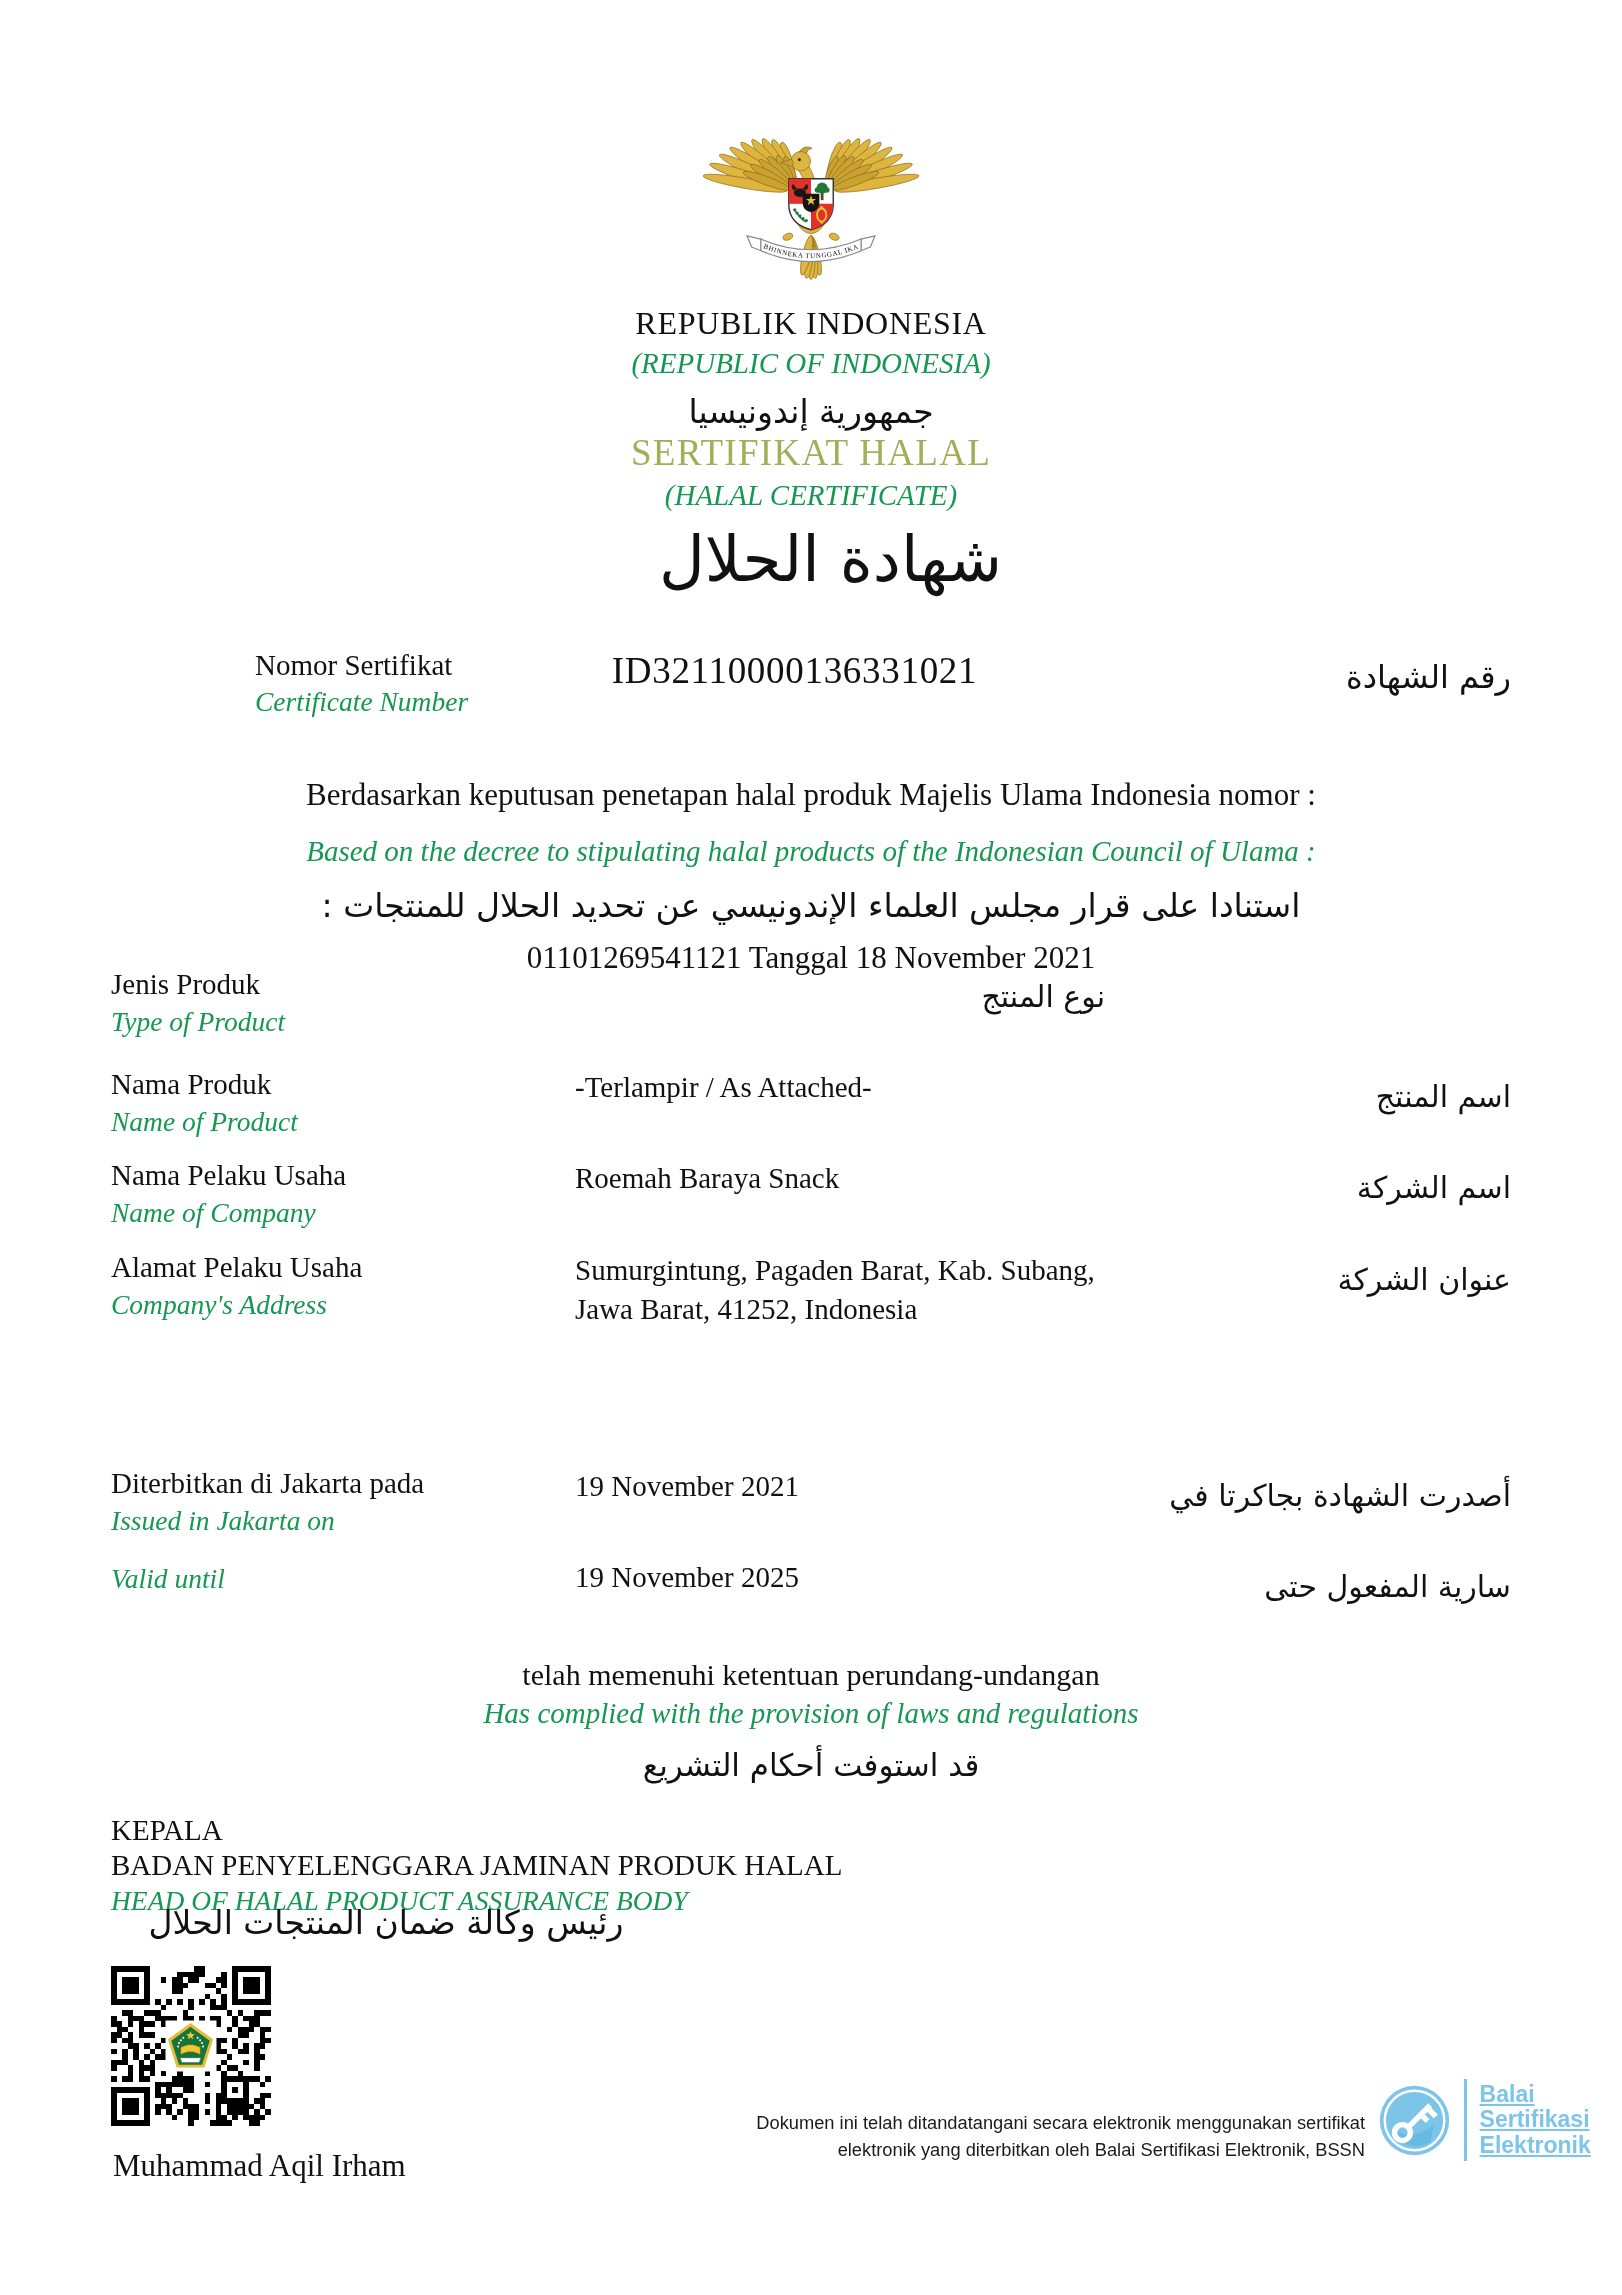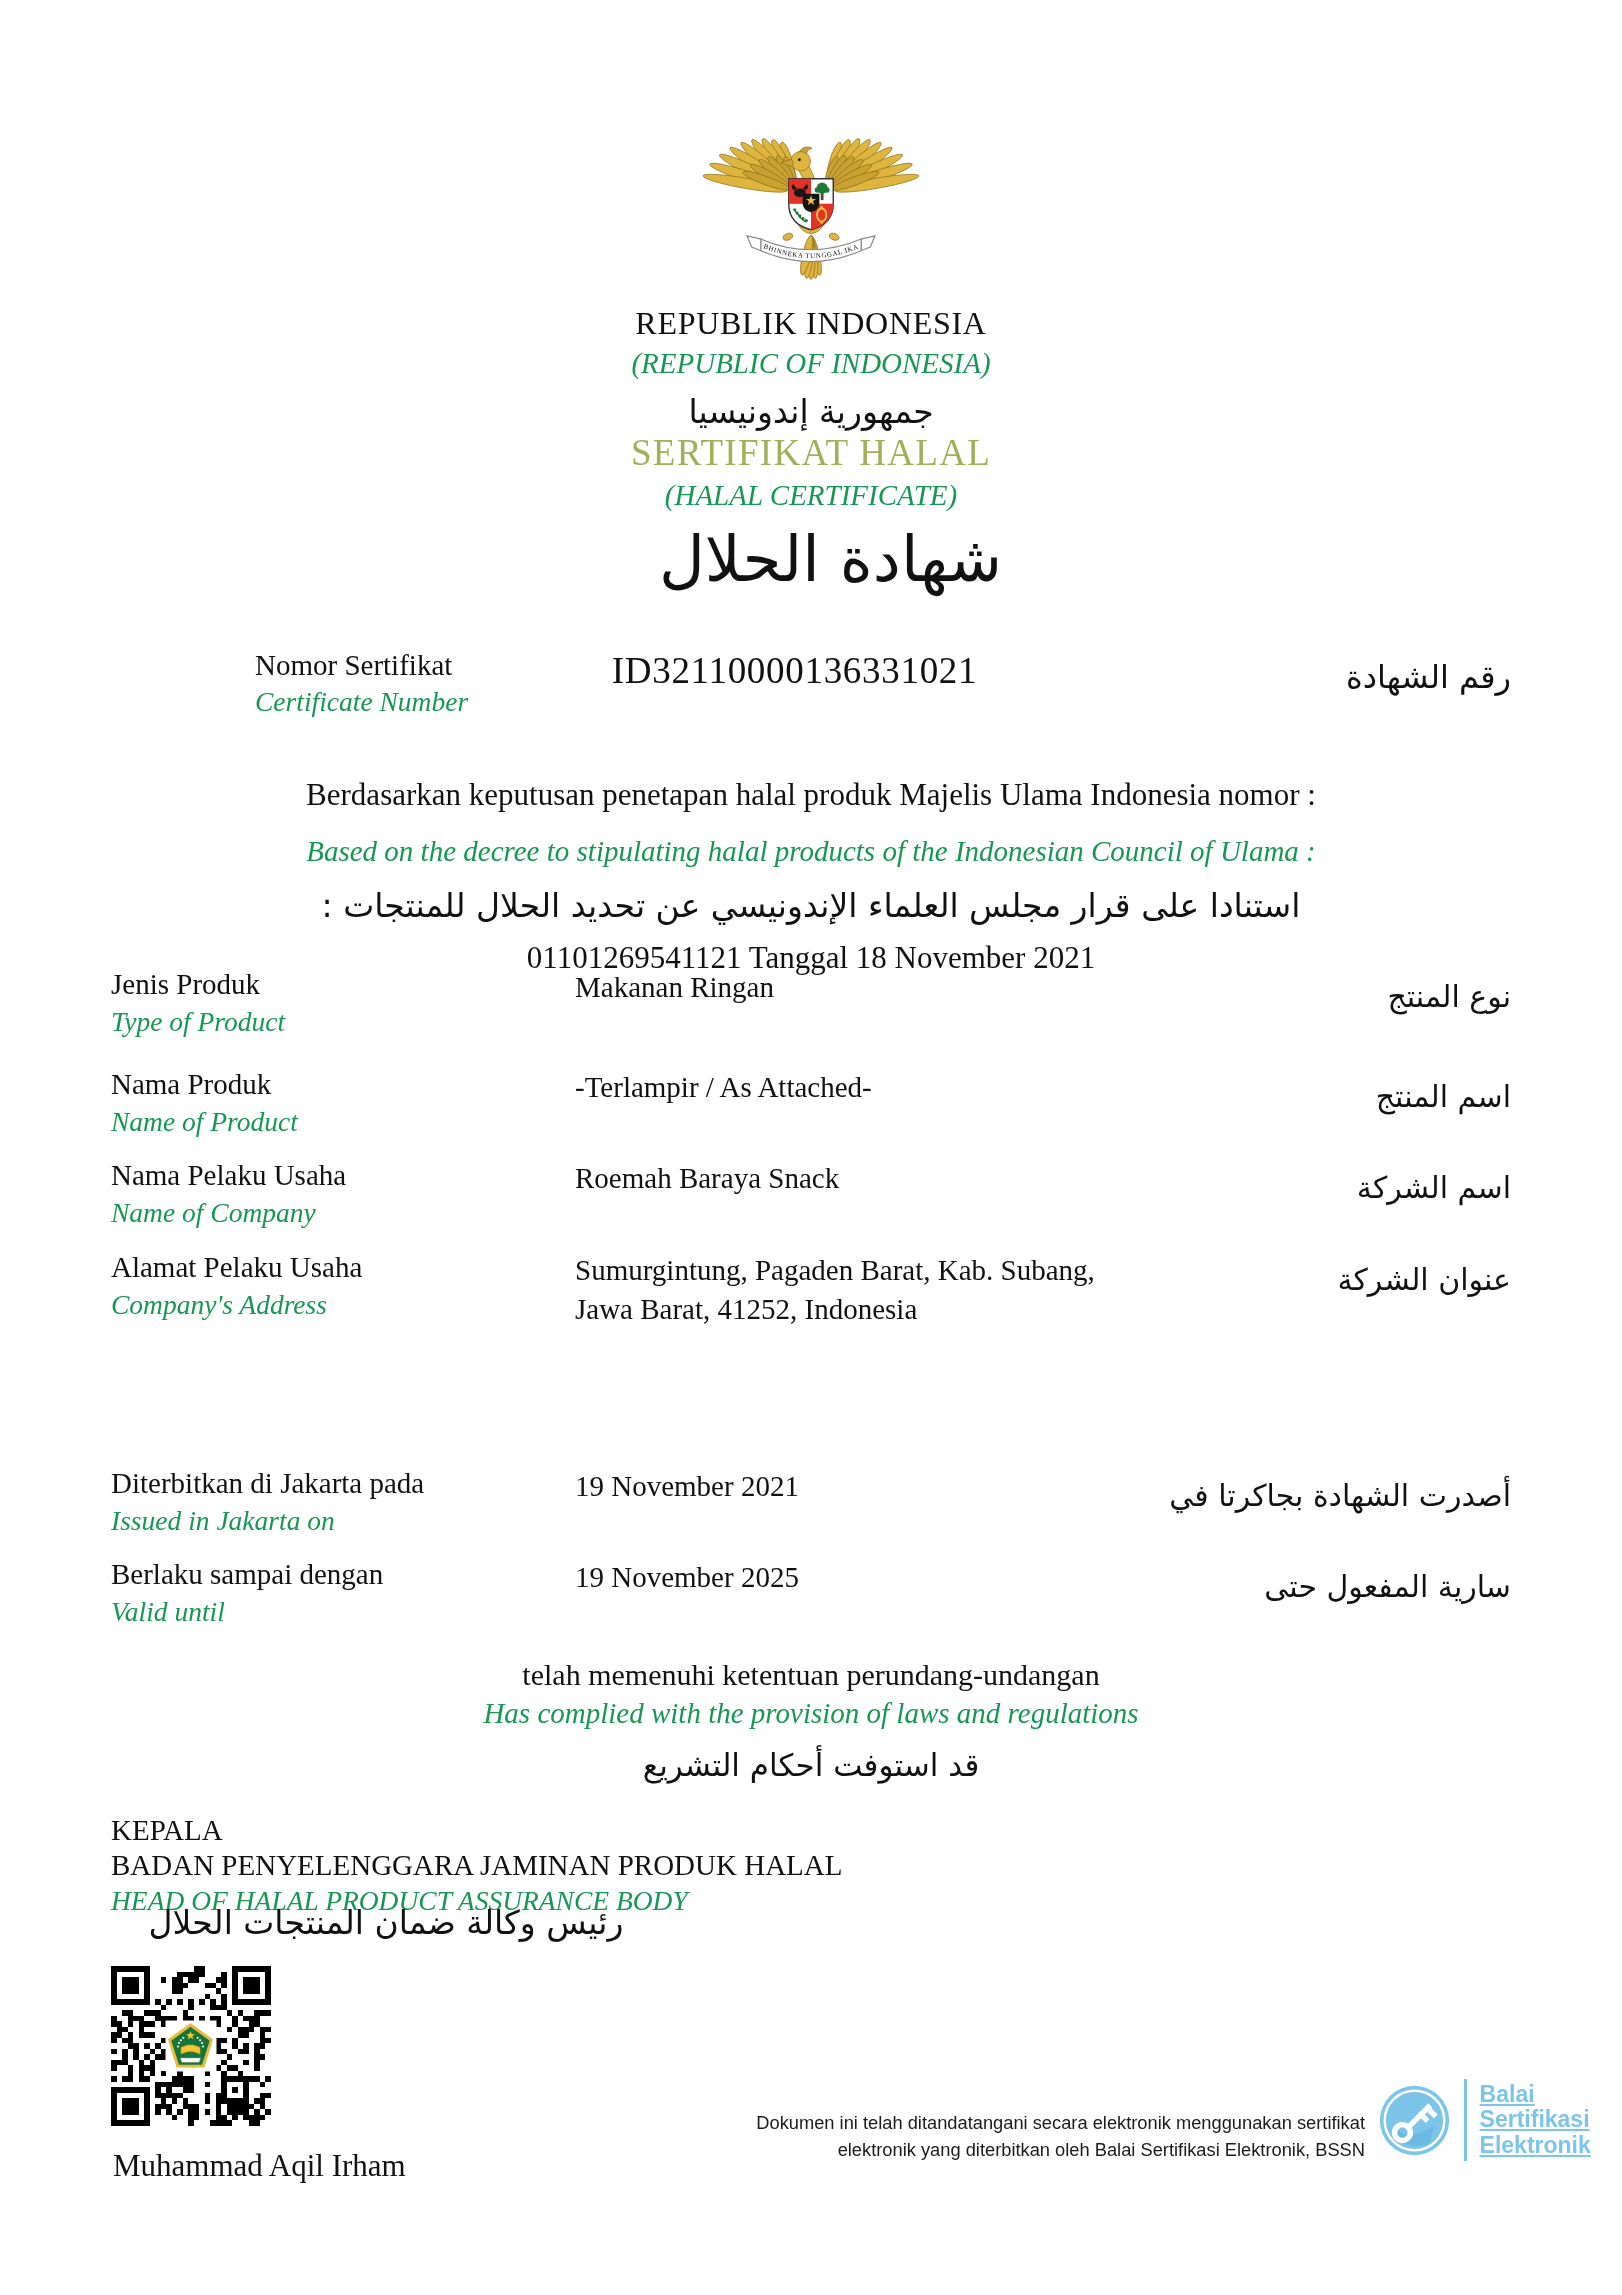--- a/index.html
+++ b/index.html
@@ -208,21 +208,20 @@
     <div class="d2 green-i">Based on the decree to stipulating halal products of the Indonesian Council of Ulama :</div>
     <div class="dar ar">استنادا على قرار مجلس العلماء الإندونيسي عن تحديد الحلال للمنتجات :</div>
     <div class="dnum">01101269541121 Tanggal 18 November 2021</div>
   </div>
 
   <div class="frow r1">
     <div>
       <div class="lbl-id">Jenis Produk</div>
       <div class="lbl-en green-i">Type of Product</div>
     </div>
-    <div class="fval">Makanan Ringan</div>
     <div class="far ar">نوع المنتج</div>
   </div>
 
   <div class="frow r2">
     <div>
       <div class="lbl-id">Nama Produk</div>
       <div class="lbl-en green-i">Name of Product</div>
     </div>
     <div class="fval">-Terlampir / As Attached-</div>
     <div class="far ar">اسم المنتج</div>
@@ -253,21 +252,20 @@
     <div>
       <div class="lbl-id">Diterbitkan di Jakarta pada</div>
       <div class="lbl-en green-i">Issued in Jakarta  on</div>
     </div>
     <div class="fval">19 November 2021</div>
     <div class="far ar">أصدرت الشهادة بجاكرتا في</div>
   </div>
 
   <div class="frow r6">
     <div>
-      <div class="lbl-id">Berlaku sampai dengan</div>
       <div class="lbl-en green-i">Valid until</div>
     </div>
     <div class="fval">19 November 2025</div>
     <div class="far ar">سارية المفعول حتى</div>
   </div>
 
   <div class="abs compliance">
     <div class="c1">telah memenuhi ketentuan perundang-undangan</div>
     <div class="c2 green-i">Has complied with the provision of laws and regulations</div>
     <div class="car ar">قد استوفت أحكام التشريع</div>

